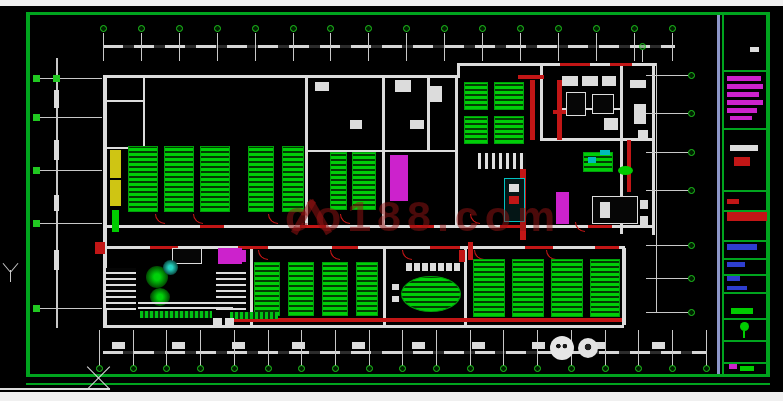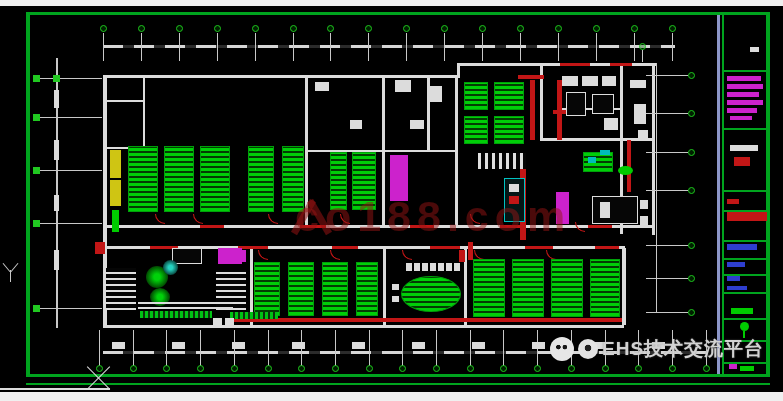--- a/index.html
+++ b/index.html
@@ -17,21 +17,21 @@
   .box{border:1px solid #dcdcdc;background:#060606;box-sizing:border-box;}
   .cy{border:1px solid #00c2c2;background:#041616;box-sizing:border-box;}
   .arc{border-left:1px solid #c81616;border-bottom:1px solid #c81616;
        border-radius:0 0 0 100%;box-sizing:border-box;}
   .plant{background:radial-gradient(circle,#00d20a 20%,#024a02 70%);border-radius:50%;}
   .plantc{background:radial-gradient(circle,#25d2c0 20%,#0a4a42 70%);border-radius:50%;}
   .bubble{border:1px solid #1ec81e;border-radius:50%;background:rgba(0,90,0,.35);box-sizing:border-box;}
   #wm-center{position:absolute;inset:0;z-index:5;pointer-events:none;}
   .wm1{position:absolute;left:402px;top:152px;font-size:47px;font-weight:bold;
        letter-spacing:12px;color:rgba(150,20,20,0.50);white-space:nowrap;}
-  .wm2{position:absolute;left:295px;top:192px;font-size:43px;font-weight:bold;
+  .wm2{position:absolute;left:285px;top:192px;font-size:43px;font-weight:bold;
        letter-spacing:6px;color:rgba(150,20,20,0.50);white-space:nowrap;}
   #brand{position:absolute;left:550px;top:336px;z-index:6;display:flex;align-items:center;gap:4px;}
   .bicon{display:inline-block;border-radius:50%;}
   .b1{width:24px;height:24px;
       background:radial-gradient(circle at 35% 42%,#161616 2px,transparent 2.6px),
                  radial-gradient(circle at 62% 42%,#161616 2px,transparent 2.6px),#e6e6e6;}
   .b2{width:20px;height:20px;
       background:radial-gradient(circle at 50% 45%,#202020 3px,transparent 3.6px),#e2e2e2;}
   .btext{font-size:19px;font-weight:bold;color:#d2d2d2;letter-spacing:1px;
          text-shadow:0 0 2px rgba(120,120,120,.6);white-space:nowrap;}
@@ -336,15 +336,14 @@
       <div class="shp" style="left: 532px; top: 342px; width: 13px; height: 7px; background: rgb(220, 220, 220);"></div>
       <div class="shp" style="left: 592px; top: 342px; width: 13px; height: 7px; background: rgb(220, 220, 220);"></div>
       <div class="shp" style="left: 652px; top: 342px; width: 13px; height: 7px; background: rgb(220, 220, 220);"></div>
     </div>
   <div id="wm-center">
     <div class="wm2">co188.com</div>
   </div>
   <div id="brand">
     <span class="bicon b1"></span>
     <span class="bicon b2"></span>
-    <span class="btext">EHS技术交流平台</span>
   </div>
 </div>
 
 </body></html>

